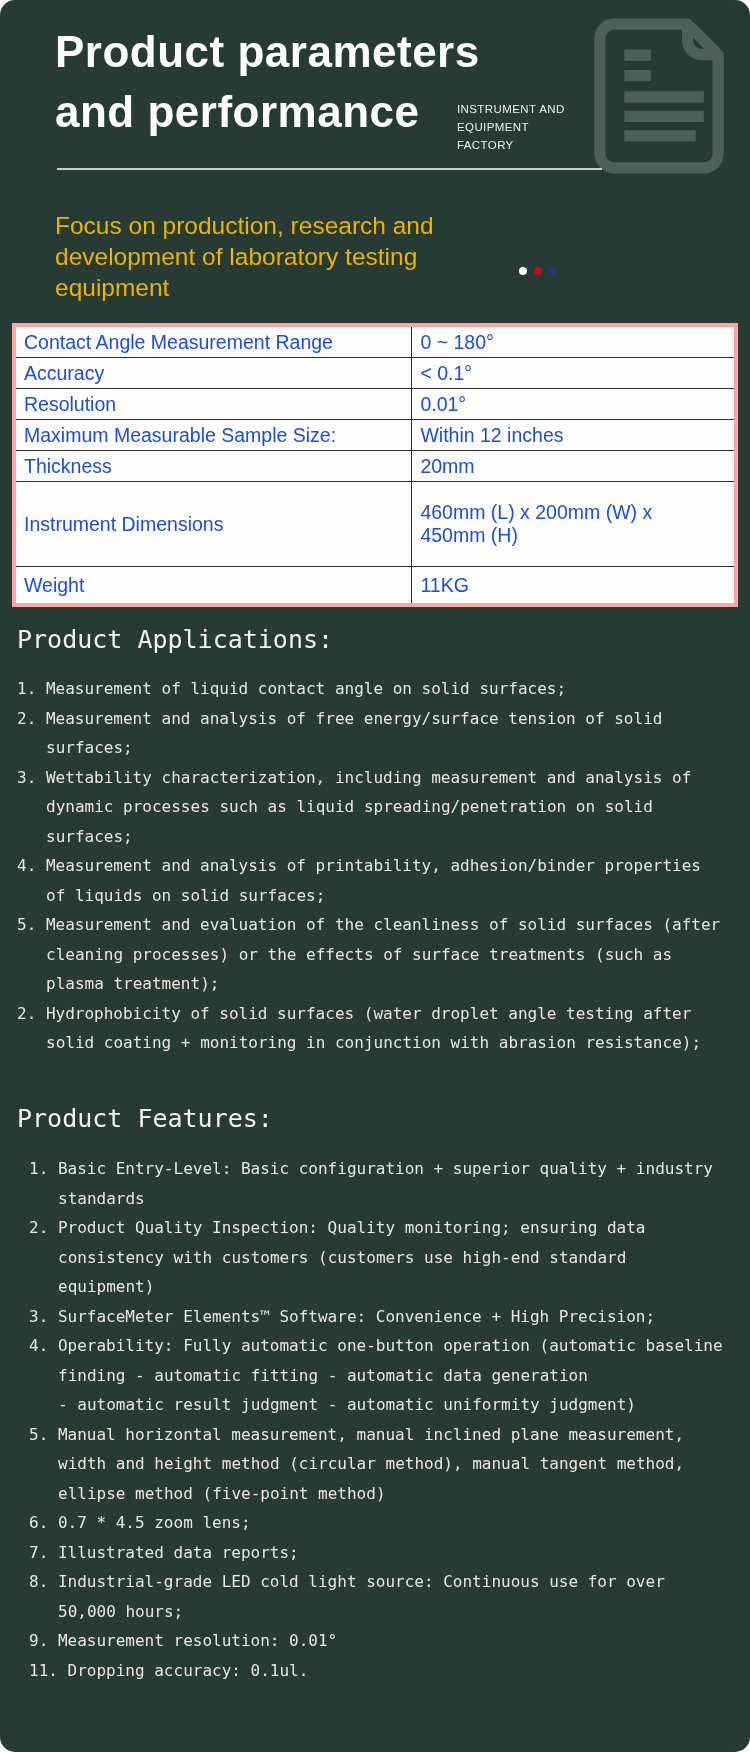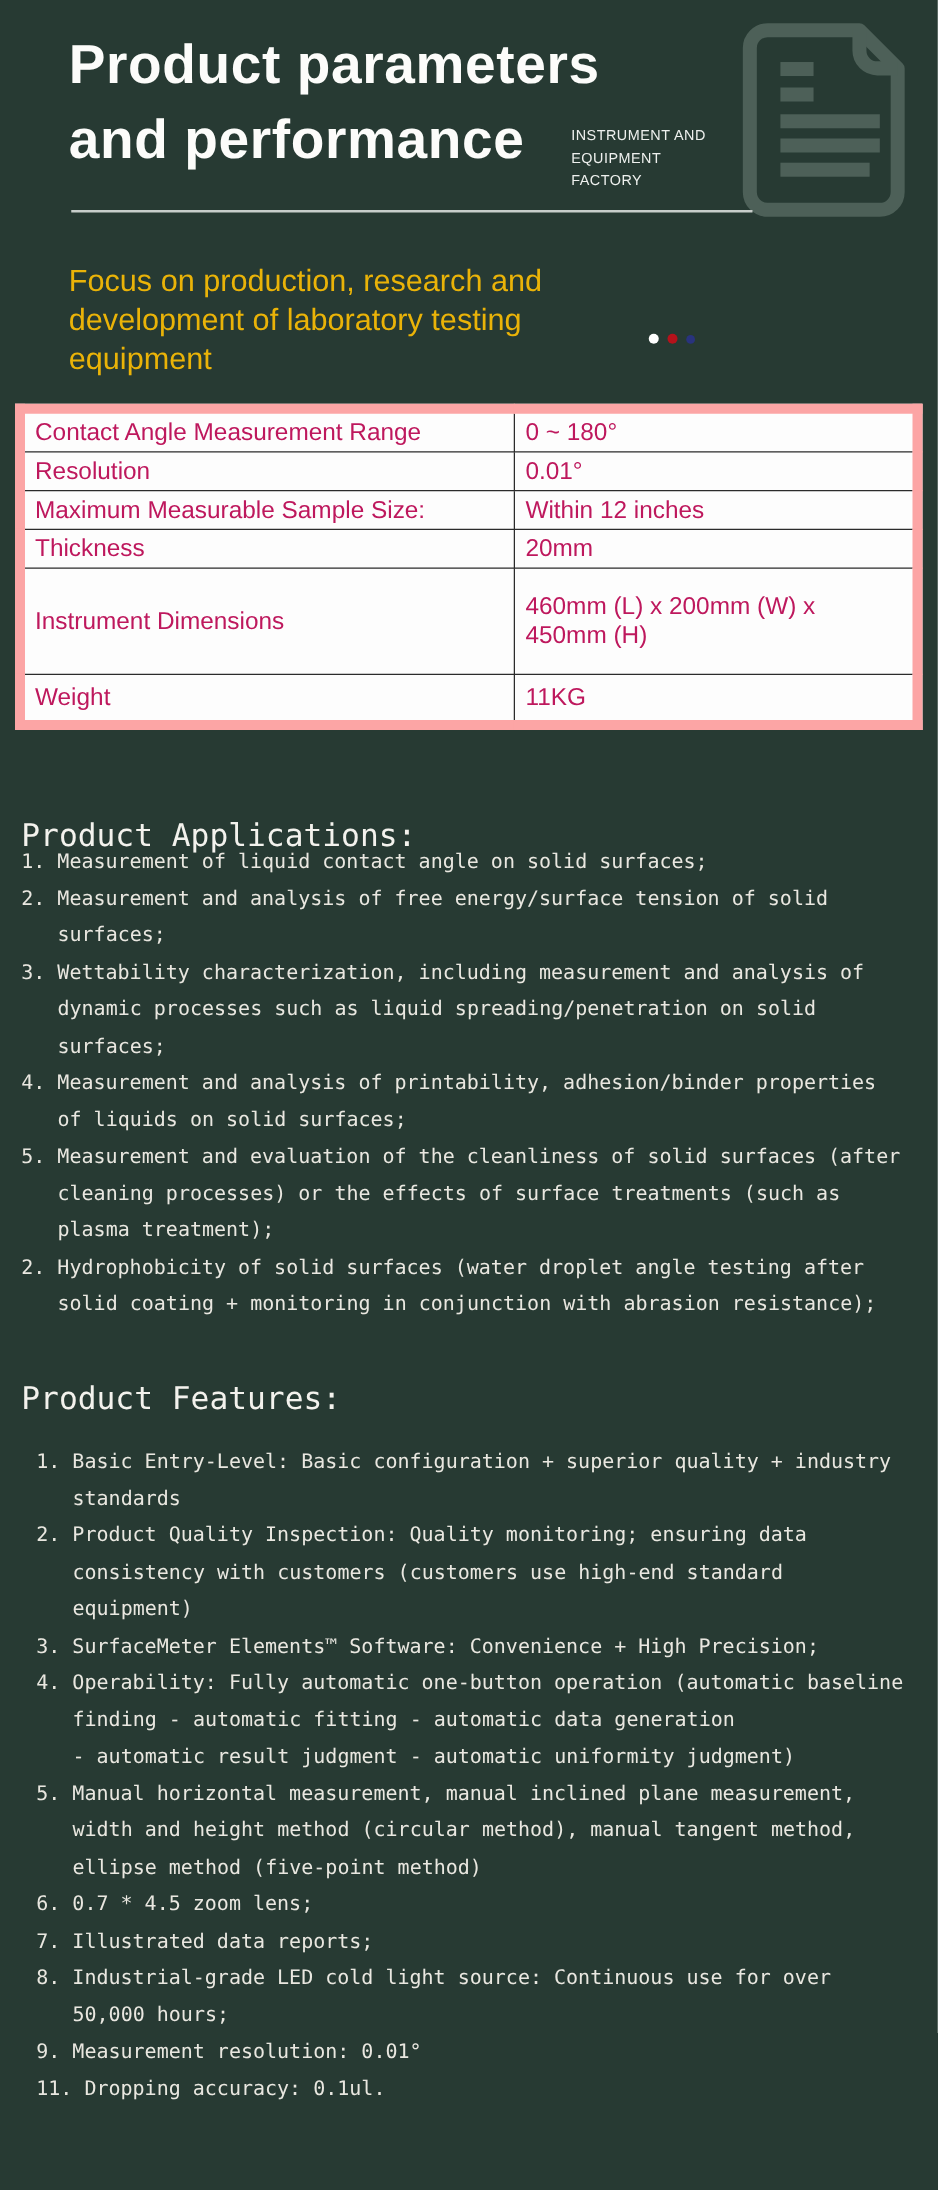--- a/index.html
+++ b/index.html
@@ -2,20 +2,21 @@
 <html><head>
 <meta charset="utf-8">
 <style>
   html,body{margin:0;padding:0;}
   .page{
     position:relative;
     width:750px;height:1752px;
     background:#273a33;
     overflow:hidden;
     font-family:"Liberation Sans",sans-serif;
+    border-radius:15px;
   }
   
   .title{
     position:absolute;left:55px;top:22px;margin:0;
     font-size:44px;line-height:60px;font-weight:bold;
     letter-spacing:0.5px;color:#fcfcfa;white-space:pre-line;
   }
   .factory{
     position:absolute;left:457px;top:100px;
     font-size:11.5px;line-height:18px;letter-spacing:0.4px;
@@ -29,41 +30,41 @@
   }
   .dots{position:absolute;left:519px;top:267px;display:flex;gap:7px;align-items:center;}
   .dot{width:8px;height:8px;border-radius:50%;}
   .dot-0{background:#ffffff;}
   .dot-1{background:#b5121b;}
   .dot-2{background:#29337e;width:7px;height:7px;}
   
   .spec-table{
     position:absolute;left:12px;top:323px;width:726px;
     border-collapse:collapse;background:#fdfdfd;
-    border:8px solid #fca5a5;
-    font-size:19.5px;color:#be185d;
+    border:4px solid #fca5a5;
+    font-size:19.5px;color:#1d4ed8;
   }
   .spec-table td{
     border:1px solid #2b2b2b;
     padding:0 6px 0 8px;vertical-align:middle;
   }
   .spec-table td.val{white-space:pre-line;}
   .spec-table col.c-label{width:400px;}
   .spec-table col.c-value{width:326px;}
   .r-single td{height:30px;}
   .r-tall td{height:84px;}
   .r-weight td{height:36px;}
   
   .sec-heading{
     position:absolute;left:17px;margin:0;
     font-family:"DejaVu Sans Mono",monospace;
     font-size:25px;line-height:34px;font-weight:normal;
     color:#f3f2ed;
   }
-  .apps-heading{top:652px;}
+  .apps-heading{top:623px;}
   .features-heading{top:1102px;}
   .sec-list{
     position:absolute;left:17px;width:725px;
     font-family:"DejaVu Sans Mono",monospace;
     font-size:16px;line-height:29.5px;
     color:#e9e7e0;
   }
   .apps-list{top:674px;}
   .features-list{top:1154px;margin-left:12px;}
   .li{
@@ -109,20 +110,24 @@
 
   <table class="spec-table">
     <colgroup>
         <col class="c-label">
         <col class="c-value">
       </colgroup>
     <tbody>
       <tr class="r-single">
         <td>Contact Angle Measurement Range</td>
         <td class="val">0 ~ 180°</td>
+      </tr>
+      <tr class="r-single">
+        <td>Accuracy</td>
+        <td class="val">&lt; 0.1°</td>
       </tr>
       <tr class="r-single">
         <td>Resolution</td>
         <td class="val">0.01°</td>
       </tr>
       <tr class="r-single">
         <td>Maximum Measurable Sample Size:</td>
         <td class="val">Within 12 inches</td>
       </tr>
       <tr class="r-single">

